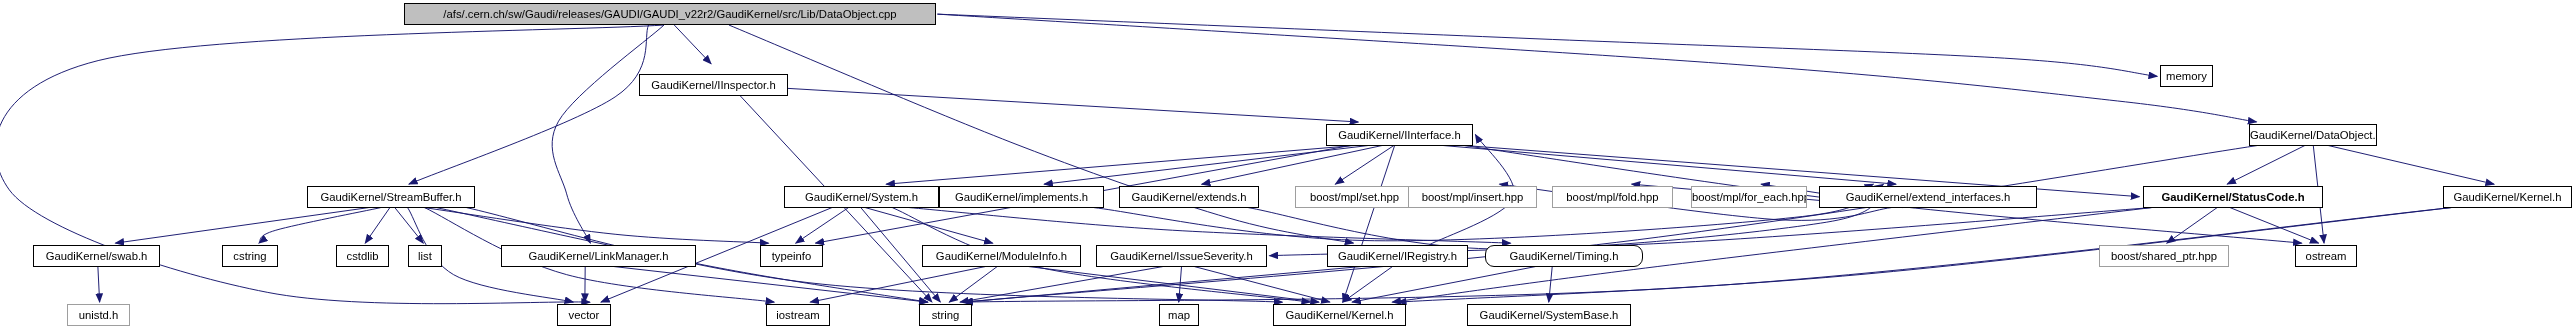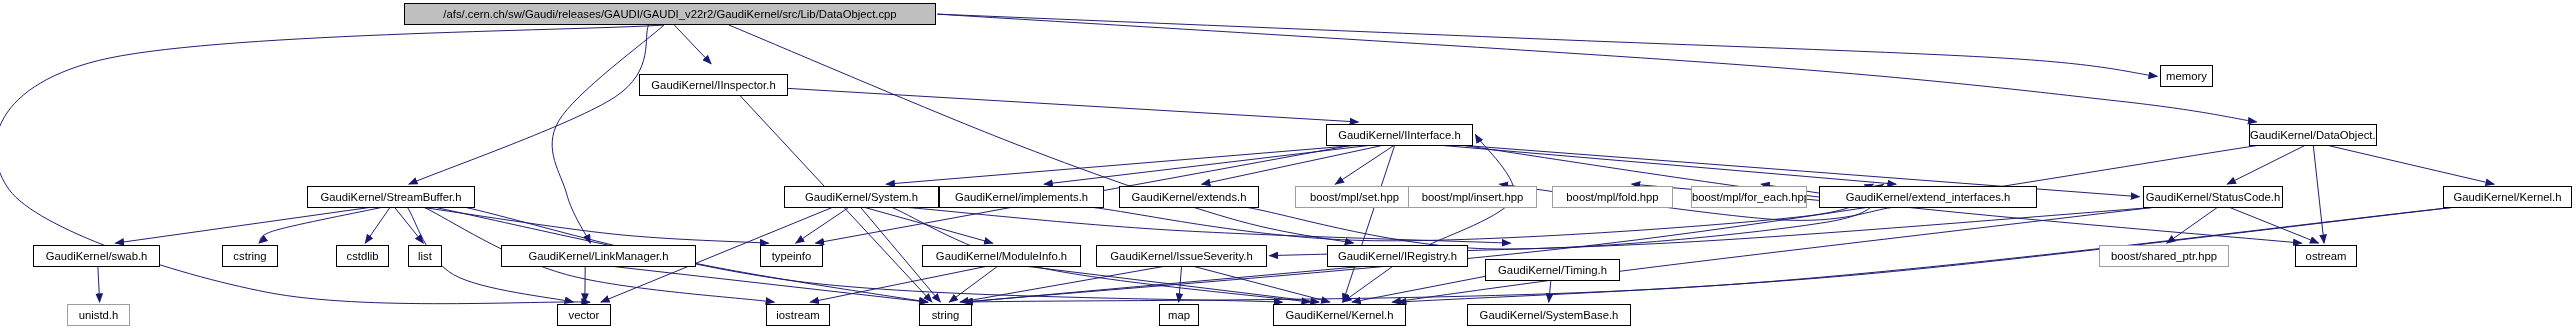--- a/index.html
+++ b/index.html
@@ -99,32 +99,32 @@
     <div class="gnode internal" style="left: 2249px; top: 124px; width: 128px;">GaudiKernel/DataObject.h</div>
     <div class="gnode internal" style="left: 307px; top: 186px; width: 168px;">GaudiKernel/StreamBuffer.h</div>
     <div class="gnode internal" style="left: 784px; top: 186px; width: 155px;">GaudiKernel/System.h</div>
     <div class="gnode internal" style="left: 939px; top: 186px; width: 165px; text-align: center;">GaudiKernel/implements.h</div>
     <div class="gnode internal" style="left: 1119px; top: 186px; width: 140px;">GaudiKernel/extends.h</div>
     <div class="gnode external" style="left: 1272px; top: 186px; width: 119px; margin-left: 23px;">boost/mpl/set.hpp</div>
     <div class="gnode external" style="left: 1408px; top: 186px; width: 129px;">boost/mpl/insert.hpp</div>
     <div class="gnode external" style="left: 1552px; top: 186px; width: 121px;">boost/mpl/fold.hpp</div>
     <div class="gnode external" style="left: 1691px; top: 186px; width: 116px;">boost/mpl/for_each.hpp</div>
     <div class="gnode internal" style="left: 1819px; top: 186px; width: 218px;">GaudiKernel/extend_interfaces.h</div>
-    <div class="gnode internal" style="left: 2143px; top: 186px; width: 140px;">GaudiKernel/StatusCode.h</div>
+    <div class="gnode internal" style="left: 2143px; top: 186px; width: 180px; font-weight: bold;">GaudiKernel/StatusCode.h</div>
     <div class="gnode internal" style="left: 2443px; top: 186px; width: 129px;">GaudiKernel/Kernel.h</div>
     <div class="gnode internal" style="left: 33px; top: 245px; width: 127px;">GaudiKernel/swab.h</div>
     <div class="gnode internal" style="left: 222px; top: 245px; width: 56px;">cstring</div>
     <div class="gnode internal" style="left: 336px; top: 245px; width: 53px;">cstdlib</div>
     <div class="gnode internal" style="left: 408px; top: 245px; width: 34px;">list</div>
     <div class="gnode internal" style="left: 501px; top: 245px; width: 195px;">GaudiKernel/LinkManager.h</div>
     <div class="gnode internal" style="left: 760px; top: 245px; width: 63px;">typeinfo</div>
     <div class="gnode internal" style="left: 922px; top: 245px; width: 159px;">GaudiKernel/ModuleInfo.h</div>
     <div class="gnode internal" style="left: 1096px; top: 245px; width: 171px;">GaudiKernel/IssueSeverity.h</div>
     <div class="gnode internal" style="left: 1327px; top: 245px; width: 141px;">GaudiKernel/IRegistry.h</div>
-    <div class="gnode internal" style="left: 1485px; top: 259px; width: 135px;">GaudiKernel/Timing.h</div>
+    <div class="gnode internal" style="left: 1485px; top: 245px; width: 158px; border-radius: 9px;">GaudiKernel/Timing.h</div>
     <div class="gnode external" style="left: 2099px; top: 245px; width: 130px;">boost/shared_ptr.hpp</div>
     <div class="gnode internal" style="left: 2295px; top: 245px; width: 62px;">ostream</div>
     <div class="gnode external" style="left: 67px; top: 304px; width: 63px;">unistd.h</div>
     <div class="gnode internal" style="left: 557px; top: 304px; width: 54px;">vector</div>
     <div class="gnode internal" style="left: 766px; top: 304px; width: 64px;">iostream</div>
     <div class="gnode internal" style="left: 919px; top: 304px; width: 53px;">string</div>
     <div class="gnode internal" style="left: 1159px; top: 304px; width: 40px;">map</div>
     <div class="gnode internal" style="left: 1273px; top: 304px; width: 133px;">GaudiKernel/Kernel.h</div>
     <div class="gnode internal" style="left: 1467px; top: 304px; width: 164px;">GaudiKernel/SystemBase.h</div>
   </div>

